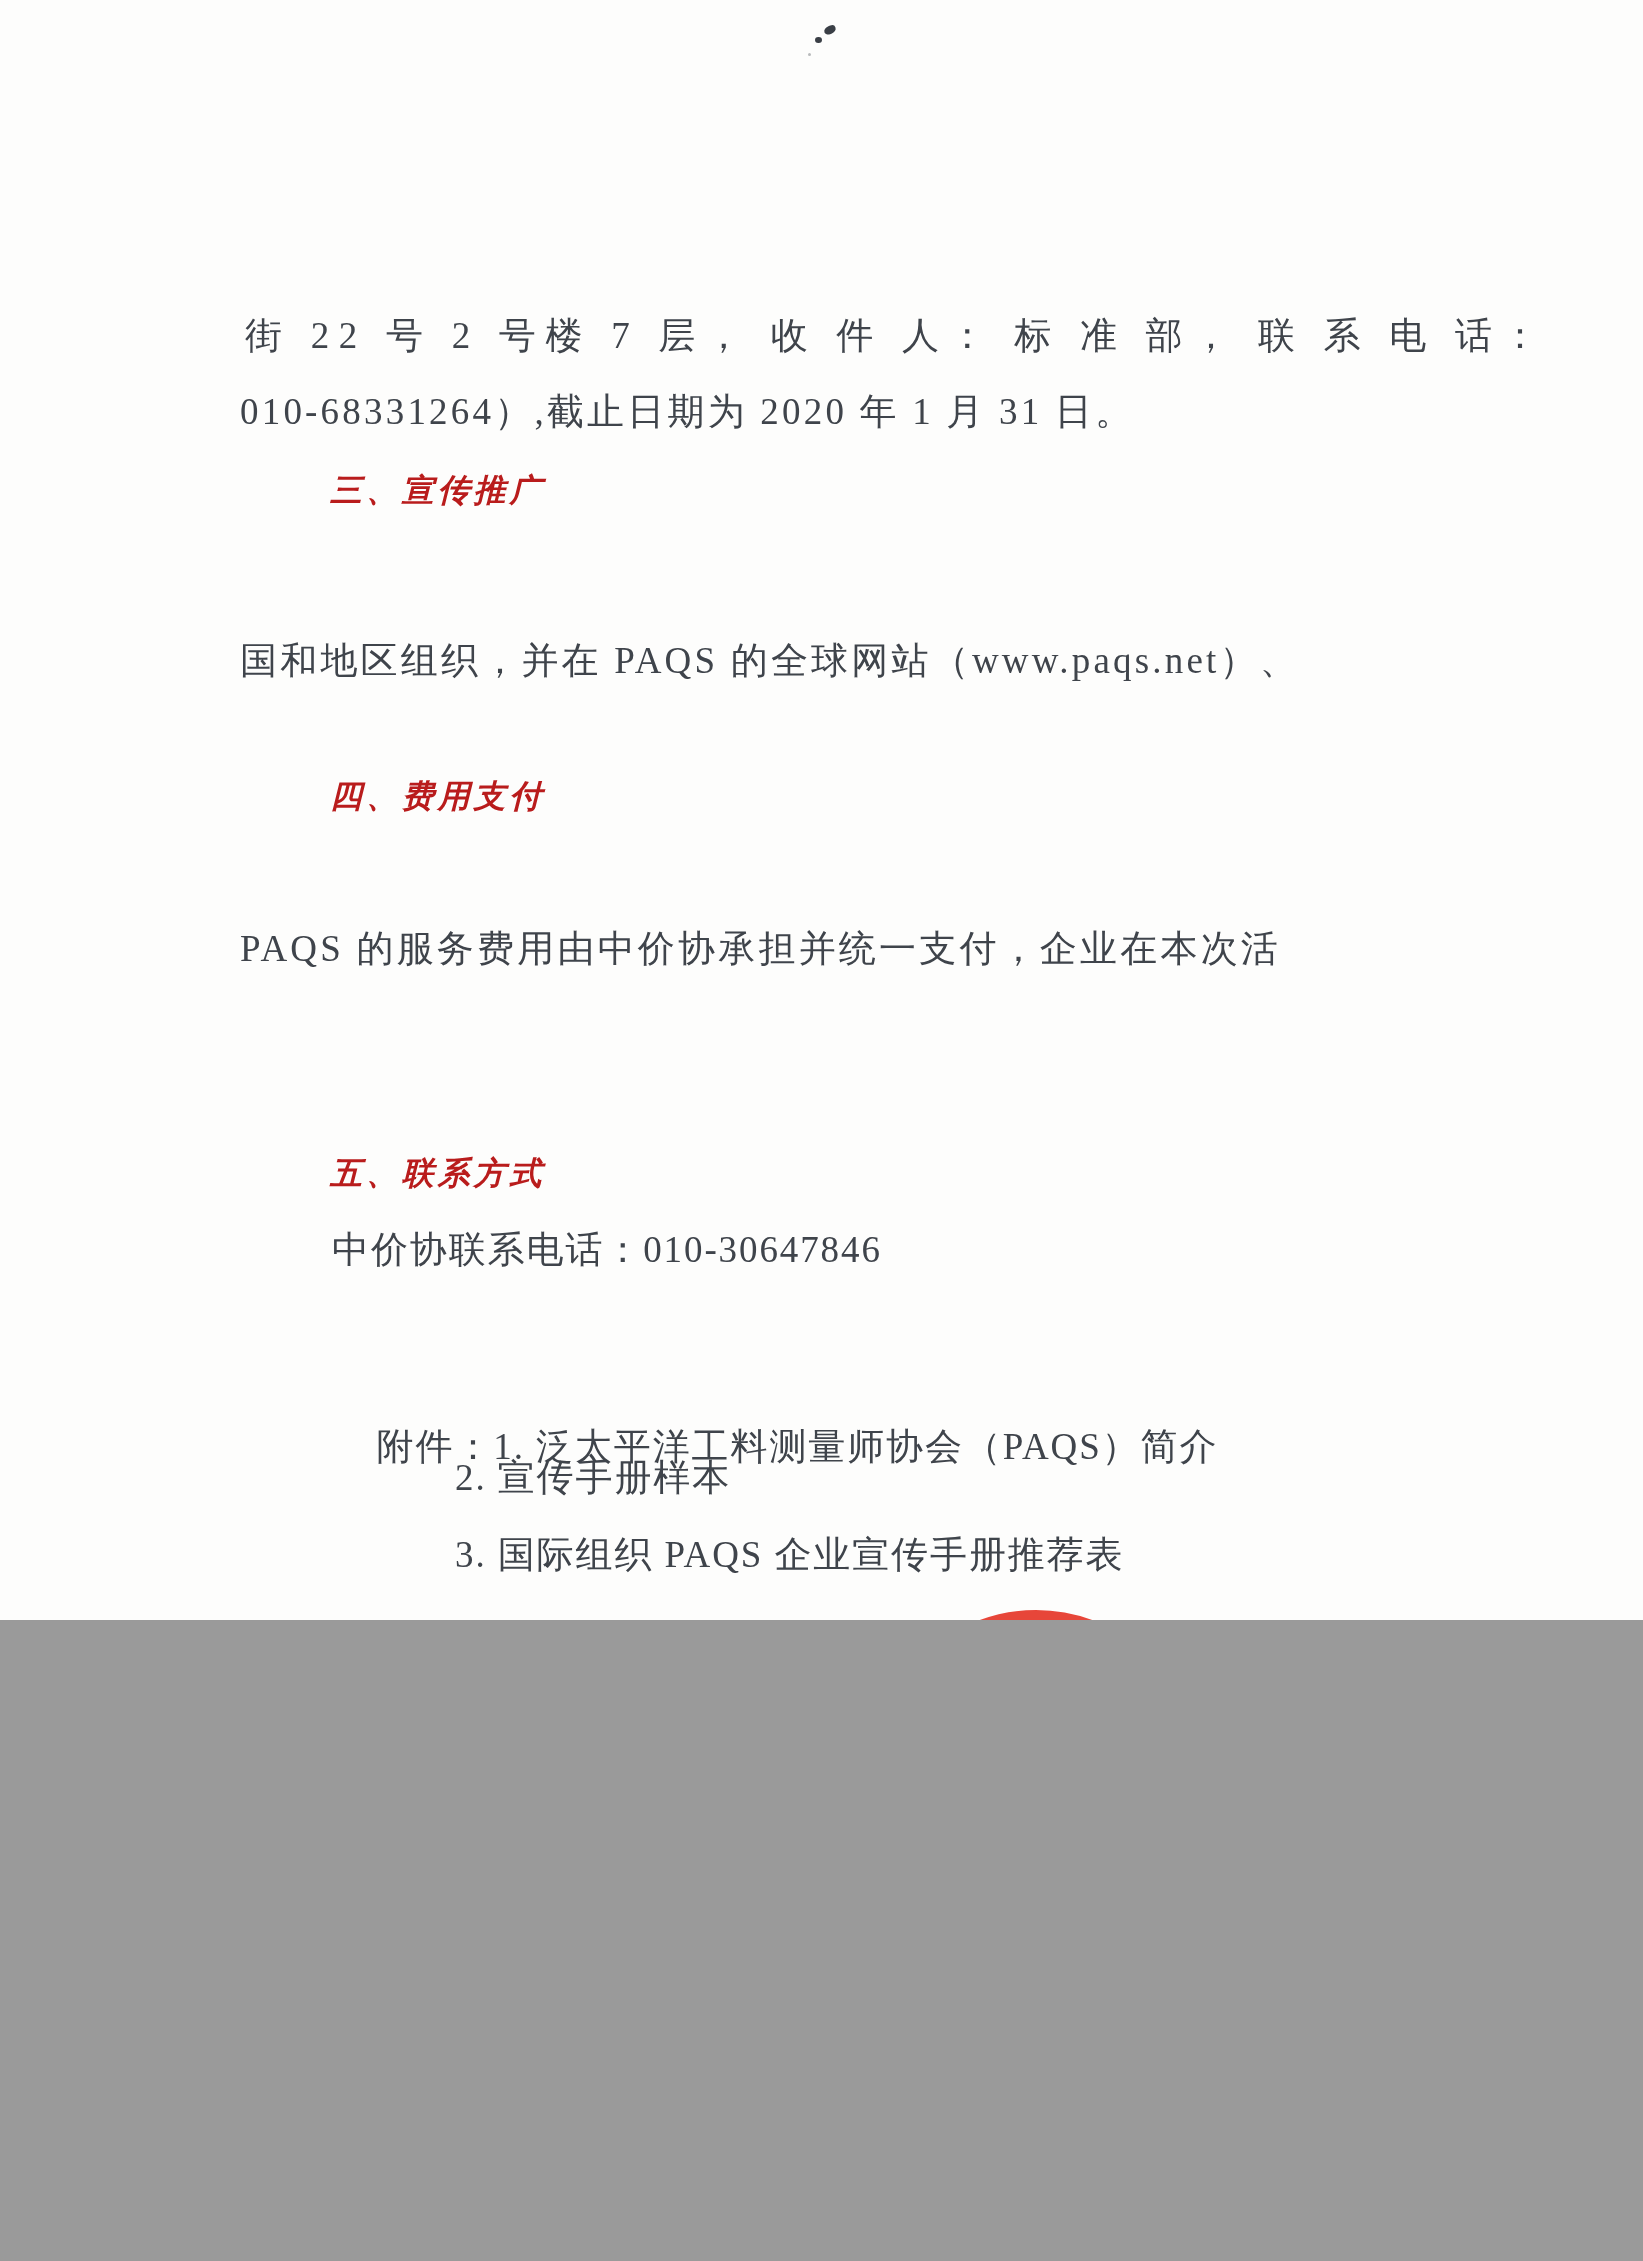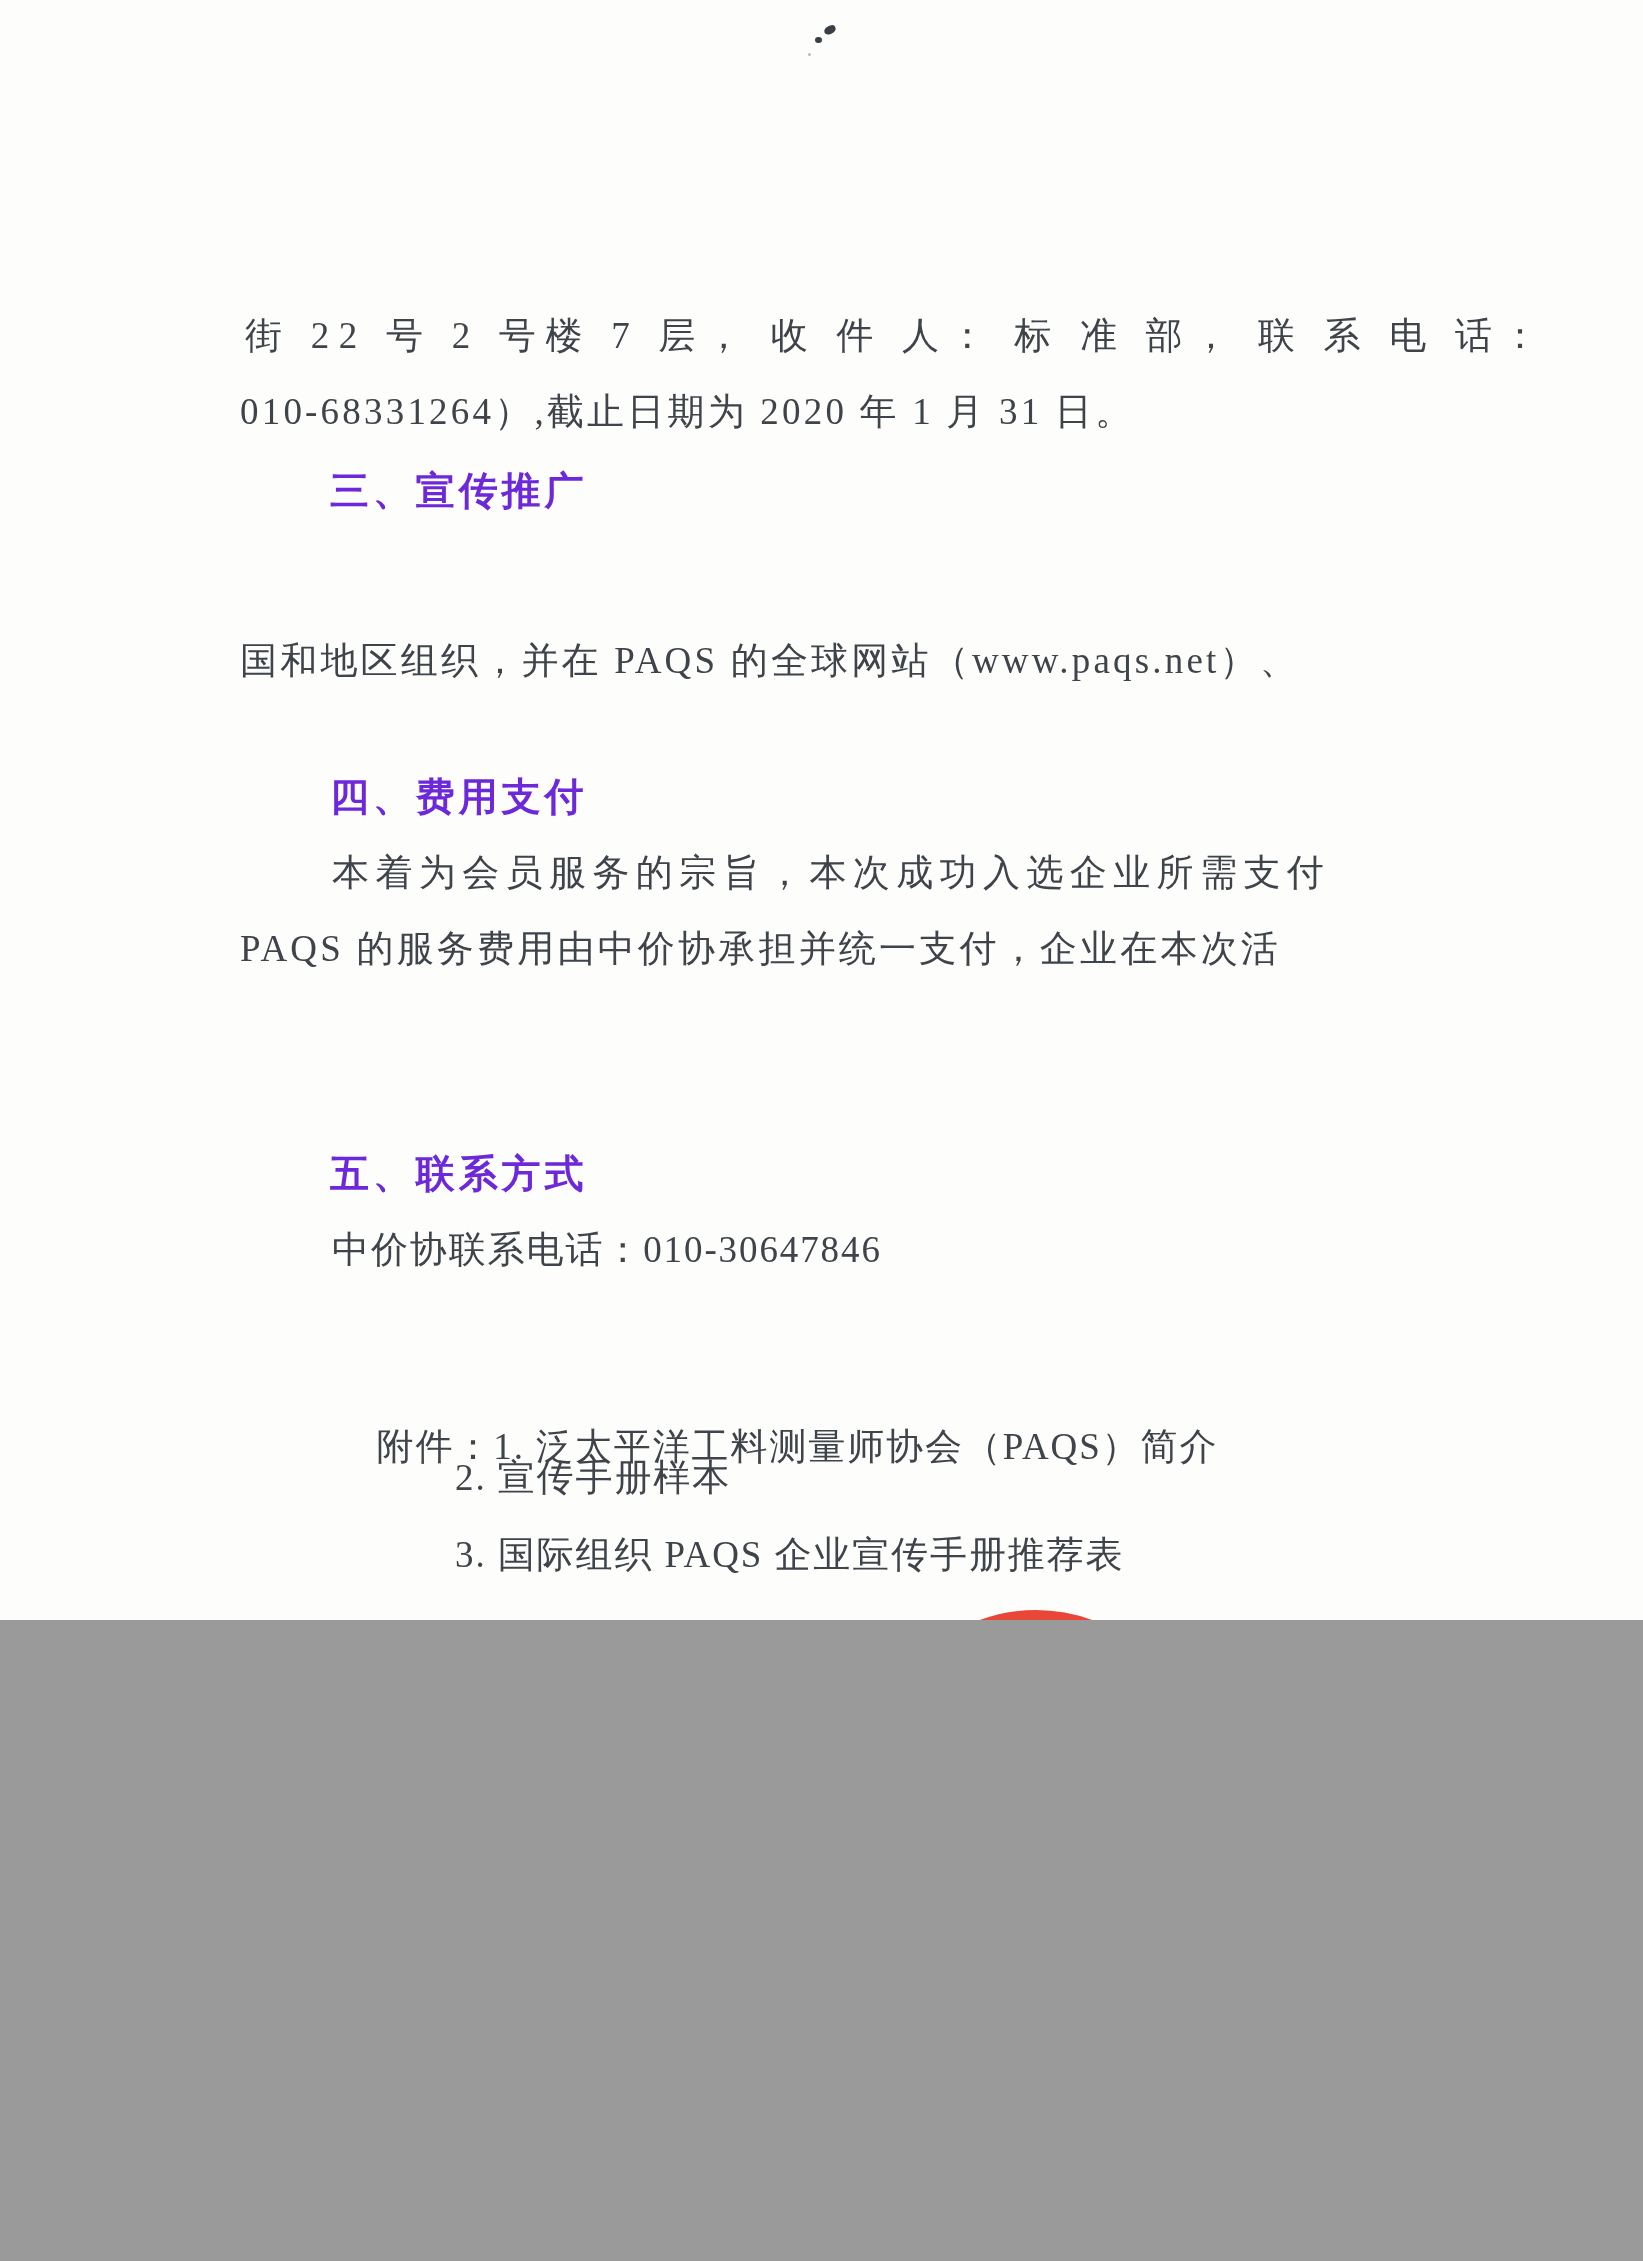--- a/index.html
+++ b/index.html
@@ -8,22 +8,23 @@
     background:#fdfdfc; overflow:hidden;
     font-family:"Liberation Serif","DejaVu Serif",serif;
   }
   .ln{
     position:absolute; white-space:pre;
     font-size:37px; line-height:45px; color:#3f444b;
     font-family:"Liberation Serif","DejaVu Serif",serif;
   }
   .hd{
     font-family:"Liberation Sans","DejaVu Sans",sans-serif;
-    font-weight:700; font-size:39px; color:#6d28d9;
+    font-weight:700; font-size:32px; color:#b91c1c;
     letter-spacing:3.9px;
+    font-style:italic;
   }
   .sig{ font-size:40px; color:#35393f; letter-spacing:4.5px; }
   .date{ font-size:37px; color:#3a3e44; letter-spacing:3.2px; word-spacing:6.4px; }
   .pagenum{ font-size:35px; color:#454a51; word-spacing:10.3px; }
   .speck{ position:absolute; background:#3a3f46; border-radius:50%; }
   .seal{
     position:absolute; left:873px; top:1610px; width:326px; height:326px;
     mix-blend-mode:multiply; opacity:0.93;
   }
   .seal .ring{ fill:none; stroke:#e8382a; stroke-width:26; }
@@ -46,21 +47,20 @@
   <div class="speck" style="left:815px;top:37px;width:7px;height:6.4px;"></div>
   <div class="speck" style="left:808px;top:53px;width:3.2px;height:3.2px;opacity:.35;"></div>
 
   <div class="ln" style="left:245px;top:313px;letter-spacing:9.7px;">街 22 号 2 号楼 7 层， 收 件 人： 标 准 部， 联 系 电 话：</div>
   <div class="ln" style="left:240px;top:389px;letter-spacing:3.2px;">010-68331264）,截止日期为 2020 年 1 月 31 日。</div>
 
   <div class="ln hd" style="left:330px;top:468px;">三、宣传推广</div>
   <div class="ln" style="left:240px;top:638px;letter-spacing:3.2px;">国和地区组织，并在 PAQS 的全球网站（www.paqs.net）、</div>
 
   <div class="ln hd" style="left:330px;top:774px;">四、费用支付</div>
-  <div class="ln" style="left:332px;top:850px;letter-spacing:6.4px;">本着为会员服务的宗旨，本次成功入选企业所需支付</div>
   <div class="ln" style="left:240px;top:926px;letter-spacing:3.2px;text-align:center;">PAQS 的服务费用由中价协承担并统一支付，企业在本次活</div>
 
   <div class="ln hd" style="left:330px;top:1151px;">五、联系方式</div>
   <div class="ln" style="left:332px;top:1227px;letter-spacing:1.9px;">中价协联系电话：010-30647846</div>
 
   <div class="ln" style="left:332px;top:1379px;letter-spacing:1.9px;">
     <span>附件：</span><span>1. 泛太平洋工料测量师协会（PAQS）简介</span>
   </div>
   <div class="ln" style="left:455px;top:1455px;letter-spacing:1.9px;">2. 宣传手册样本</div>
   <div class="ln" style="left:455px;top:1532px;letter-spacing:1.9px;">3. 国际组织 PAQS 企业宣传手册推荐表</div>

